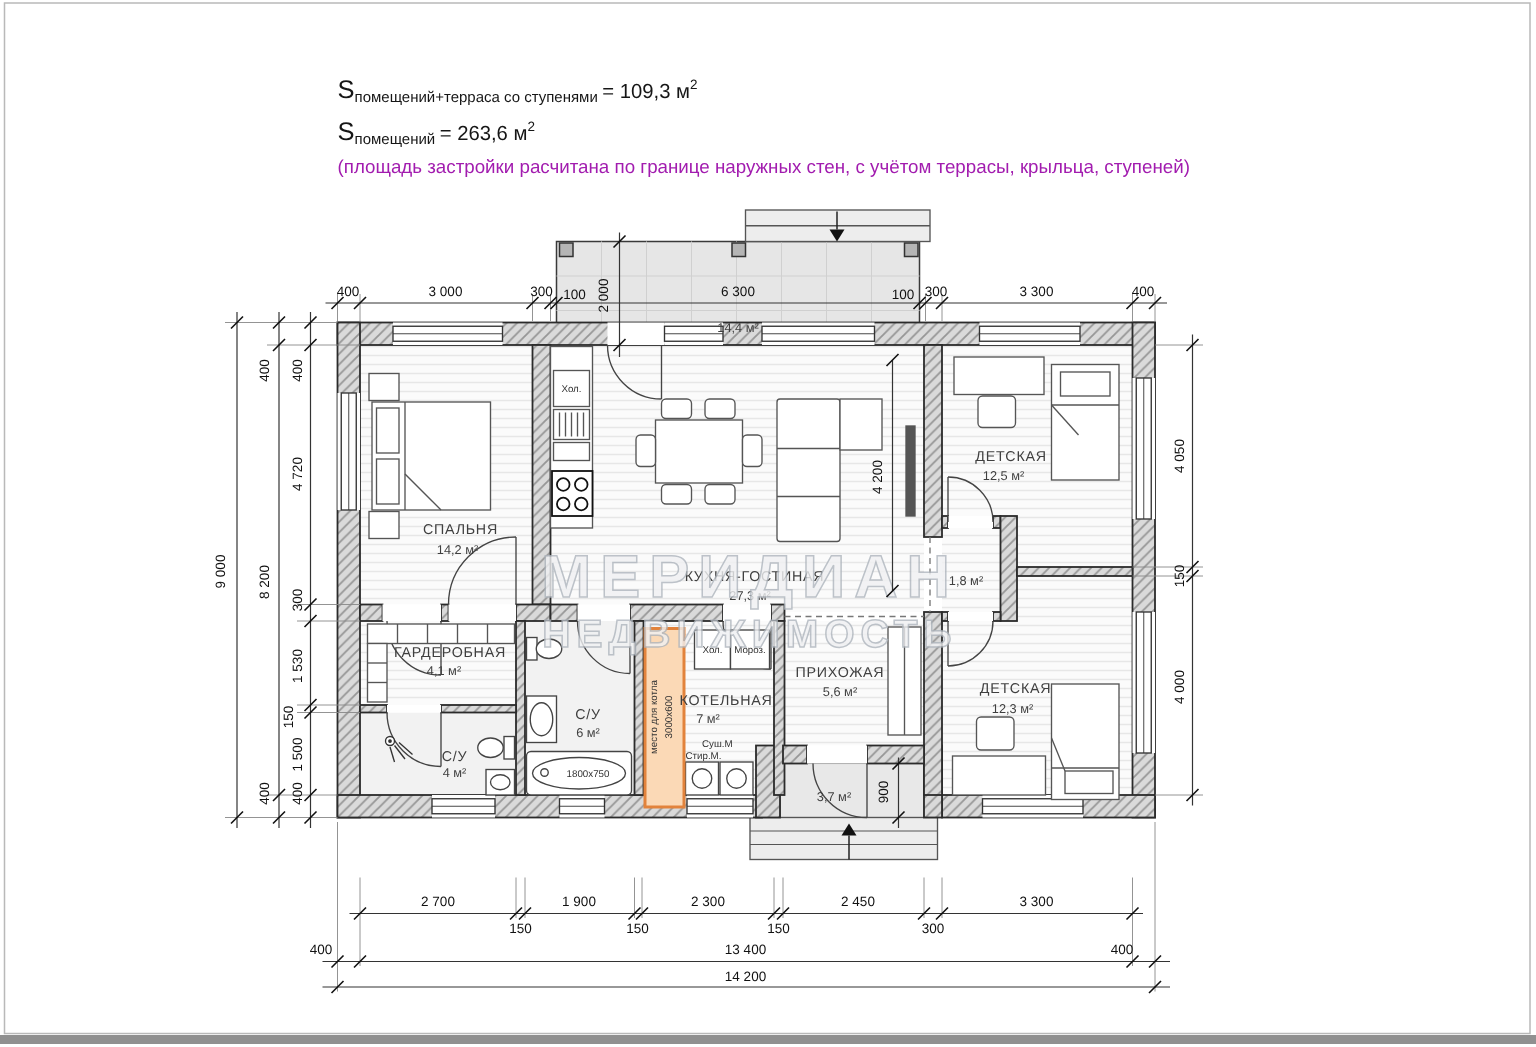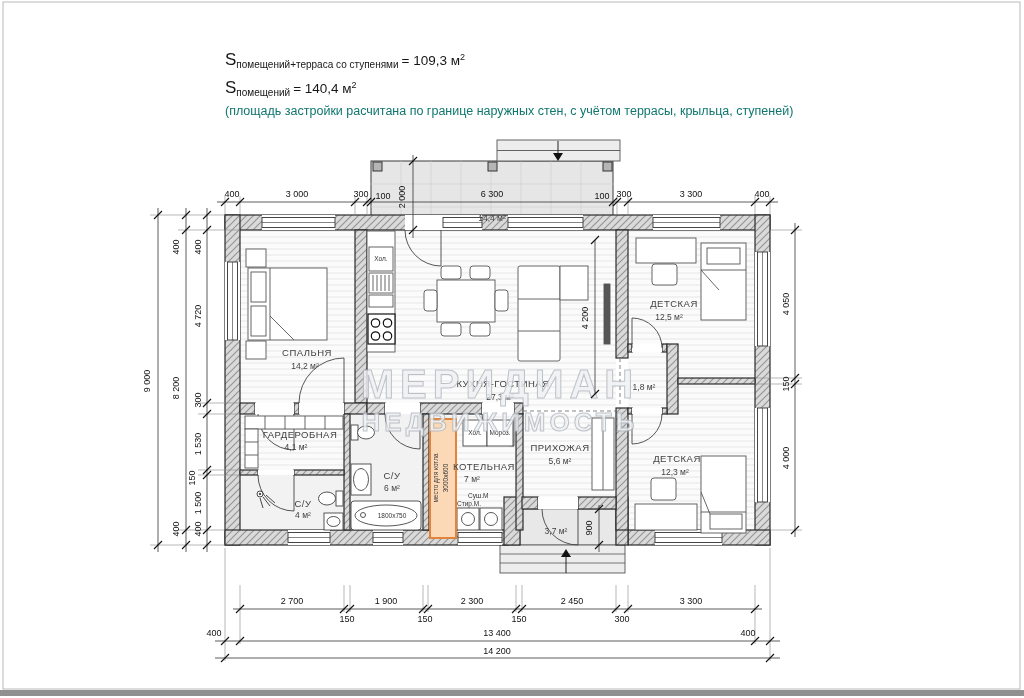--- a/index.html
+++ b/index.html
@@ -2,39 +2,39 @@
 <html><head>
 <meta charset="utf-8">
 <style>
   html,body{margin:0;padding:0;background:#fff;}
   #page{position:relative;width:1024px;height:698px;background:#fff;overflow:hidden;
         font-family:"Liberation Sans", sans-serif;}
   #plan-svg{position:absolute;left:0;top:0;}
   .hdr{position:absolute;left:225px;color:#161616;}
   #hdr1{top:50px;font-size:13.5px;}
   #hdr2{top:78px;font-size:13.5px;}
-  #hdr3{top:104px;font-size:12.5px;color:#0f766e;}
+  #hdr3{top:104px;font-size:12.5px;color:#a21caf;}
   .big-s{font-size:17px;}
   .sub{font-size:10px;vertical-align:-3px;}
   .val{font-size:13.5px;margin-left:3px;}
   sup{font-size:9px;}
   svg text{font-family:"Liberation Sans", sans-serif;fill:#222;}
   .dim{font-size:9px;fill:#111;}
   .rname{font-size:9.5px;letter-spacing:.5px;fill:#3f3f3f;}
   .rarea{font-size:8.5px;fill:#3f3f3f;}
   .tiny{font-size:6.5px;fill:#333;}
   .wm{font-weight:bold;fill:#f0f1f3;stroke:#aeb5bd;stroke-width:1;opacity:.8;}
 </style>
 </head>
 <body>
 
 <div id="page">
 
   <div class="hdr" id="hdr1"><span class="big-s">S</span><span class="sub">помещений+терраса со ступенями</span><span class="val">= 109,3 м</span><sup>2</sup></div>
-  <div class="hdr" id="hdr2"><span class="big-s">S</span><span class="sub">помещений</span><span class="val">= 140,4 м</span><sup>2</sup></div>
+  <div class="hdr" id="hdr2"><span class="big-s">S</span><span class="sub">помещений</span><span class="val">= 263,6 м</span><sup>2</sup></div>
   <div class="hdr" id="hdr3">(площадь застройки расчитана по границе наружных стен, с учётом террасы, крыльца, ступеней)</div>
 
   <svg id="plan-svg" width="1024" height="698" viewBox="0 0 1024 698">
     <defs>
       <pattern id="pf" width="6" height="6" patternUnits="userSpaceOnUse">
         <rect width="6" height="6" fill="#fbfbfb"></rect>
         <line x1="0" y1="3" x2="6" y2="3" stroke="#e7e7e7" stroke-width="1"></line>
       </pattern>
       <pattern id="ph" width="7" height="7" patternUnits="userSpaceOnUse">
         <rect width="7" height="7" fill="#dadada"></rect>

